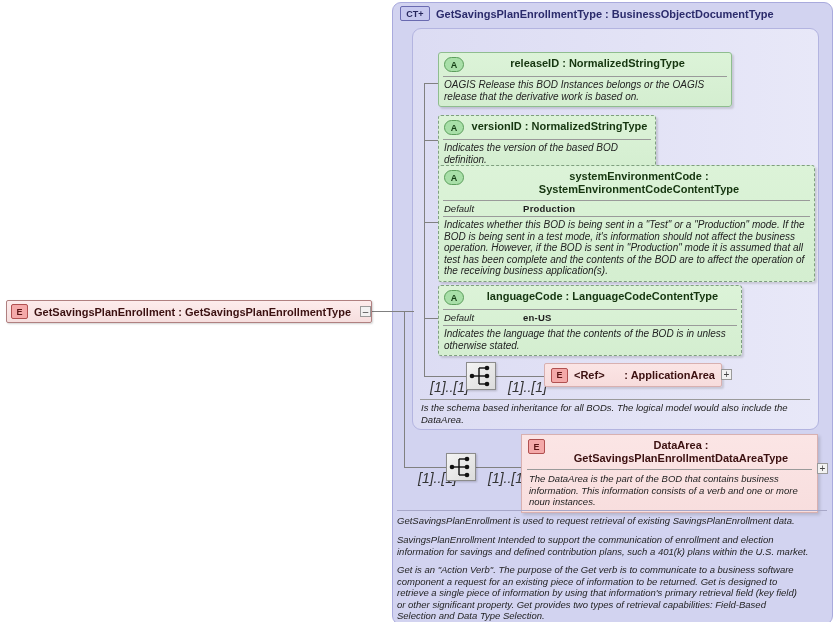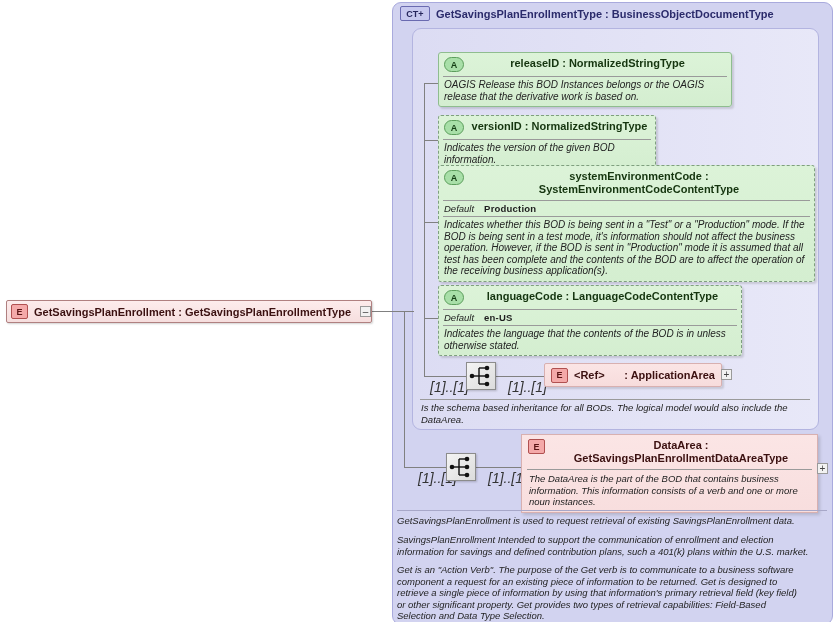--- a/index.html
+++ b/index.html
@@ -114,20 +114,21 @@
     text-align: center;
   }
   .attr-sep {
     height: 1px; background: #9a9a9a;
     margin: 0 4px;
   }
   .attr-default {
     display: flex; align-items: baseline;
     padding: 2px 5px 2px 5px;
     font-size: 9.5px;
+    gap: 39px;
   }
   .attr-default .k { font-style: italic; color: #1d1d1d; margin-right: 10px; }
   .attr-default .v { font-weight: bold; color: #1d1d1d; letter-spacing: .2px;}
   .attr-doc {
     padding: 2px 6px 4px 5px;
     font-size: 10px; font-style: italic; color: #222;
     line-height: 11.5px;
   }
 
   
@@ -237,21 +238,21 @@
     <div class="attr-sep"></div>
     <div class="attr-doc">OAGIS Release this BOD Instances belongs or the OAGIS release that the derivative work is based on.</div>
   </div>
 
   <div class="attr dashed" style="left:438px; top:115px; width:218px;">
     <div class="attr-head">
       <span class="badge badge-a">A</span>
       <span class="attr-name">versionID : NormalizedStringType</span>
     </div>
     <div class="attr-sep"></div>
-    <div class="attr-doc">Indicates the version of the given BOD information.</div>
+    <div class="attr-doc">Indicates the version of the based BOD definition.</div>
   </div>
 
   <div class="attr dashed" style="left:438px; top:165px; width:377px;">
     <div class="attr-head">
       <span class="badge badge-a">A</span>
       <span class="attr-name">systemEnvironmentCode : SystemEnvironmentCodeContentType</span>
     </div>
     <div class="attr-sep"></div>
     <div class="attr-default">
       <span class="k">Default</span>

